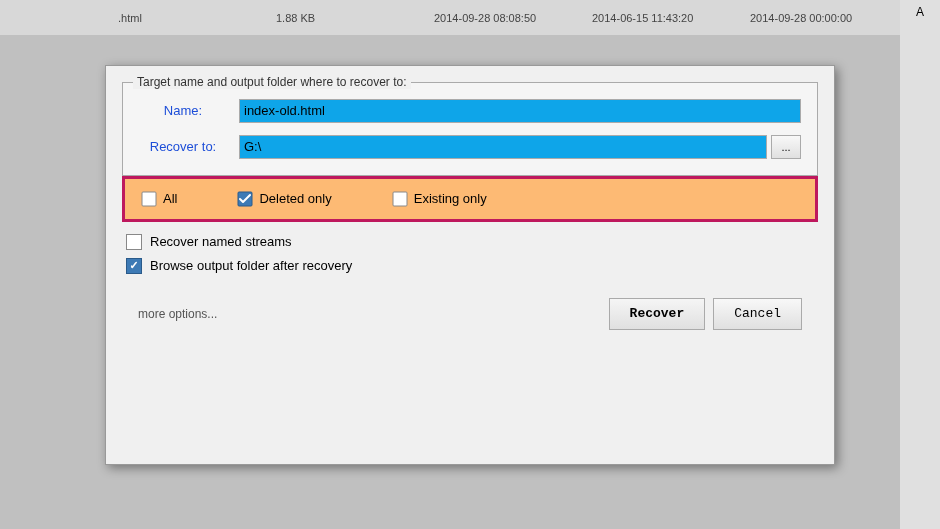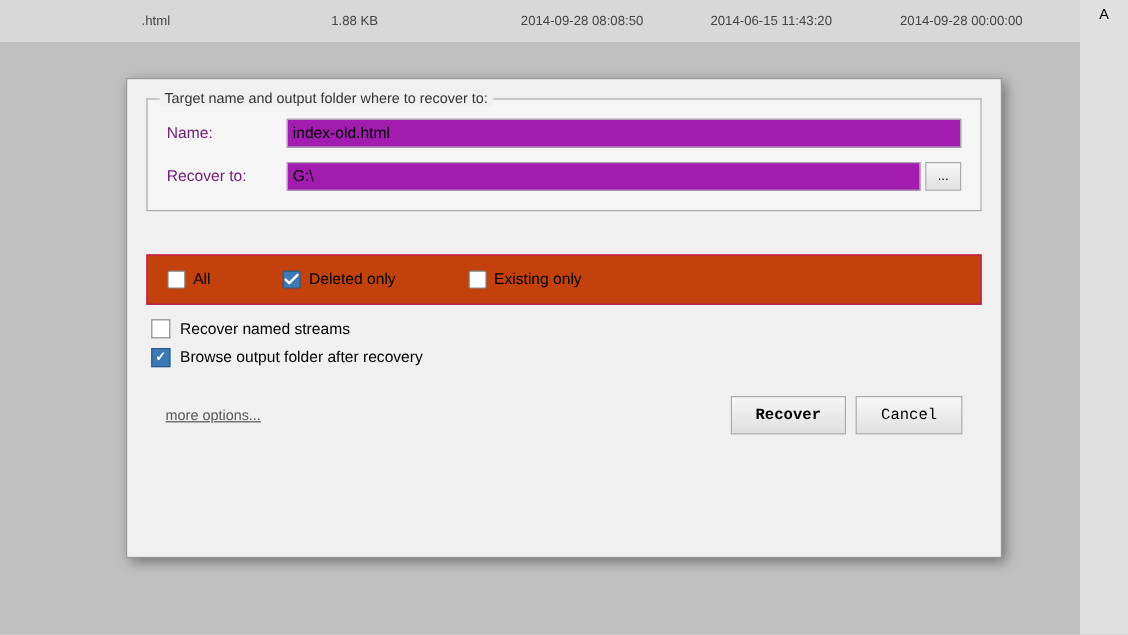--- a/index.html
+++ b/index.html
@@ -124,31 +124,31 @@
       align-items: center;
       margin-bottom: 12px;
     }
 
     .form-row:last-child {
       margin-bottom: 0;
     }
 
     .form-label {
       width: 100px;
-      text-align: left;
+      text-align: center;
       padding-right: 12px;
-      color: #701a75;
+      color: #1d4ed8;
       flex-shrink: 0;
     }
 
     .form-input {
       flex: 1;
       height: 24px;
       border: 1px solid #aaa;
-      background: #a21caf;
+      background: #0ea5e9;
       padding: 0 4px;
       font-size: 13px;
       font-family: inherit;
     }
 
     .browse-btn {
       width: 30px;
       height: 24px;
       border: 1px solid #aaa;
       background: linear-gradient(to bottom, #f8f8f8, #e0e0e0);
@@ -156,28 +156,27 @@
       display: flex;
       align-items: center;
       justify-content: center;
       font-size: 11px;
       margin-left: 4px;
       flex-shrink: 0;
     }
 
     
     .options-box {
-      border: 1px solid #be185d;
+      border: 3px solid #be185d;
       padding: 12px 16px;
       margin-bottom: 12px;
-      background: #c2410c;
+      background: #fdba74;
       display: flex;
       align-items: center;
       gap: 60px;
-      margin-top: 36px;
     }
 
     .radio-option {
       display: flex;
       align-items: center;
       gap: 6px;
       cursor: pointer;
     }
 
     .radio-icon {
@@ -225,21 +224,20 @@
 
     
     .dialog-footer {
       display: flex;
       align-items: center;
       padding: 8px 16px 16px 16px;
     }
 
     .more-options-link {
       color: #555;
-      text-decoration: underline;
       cursor: pointer;
       font-size: 12px;
     }
 
     .footer-buttons {
       margin-left: auto;
       display: flex;
       gap: 8px;
     }
 

